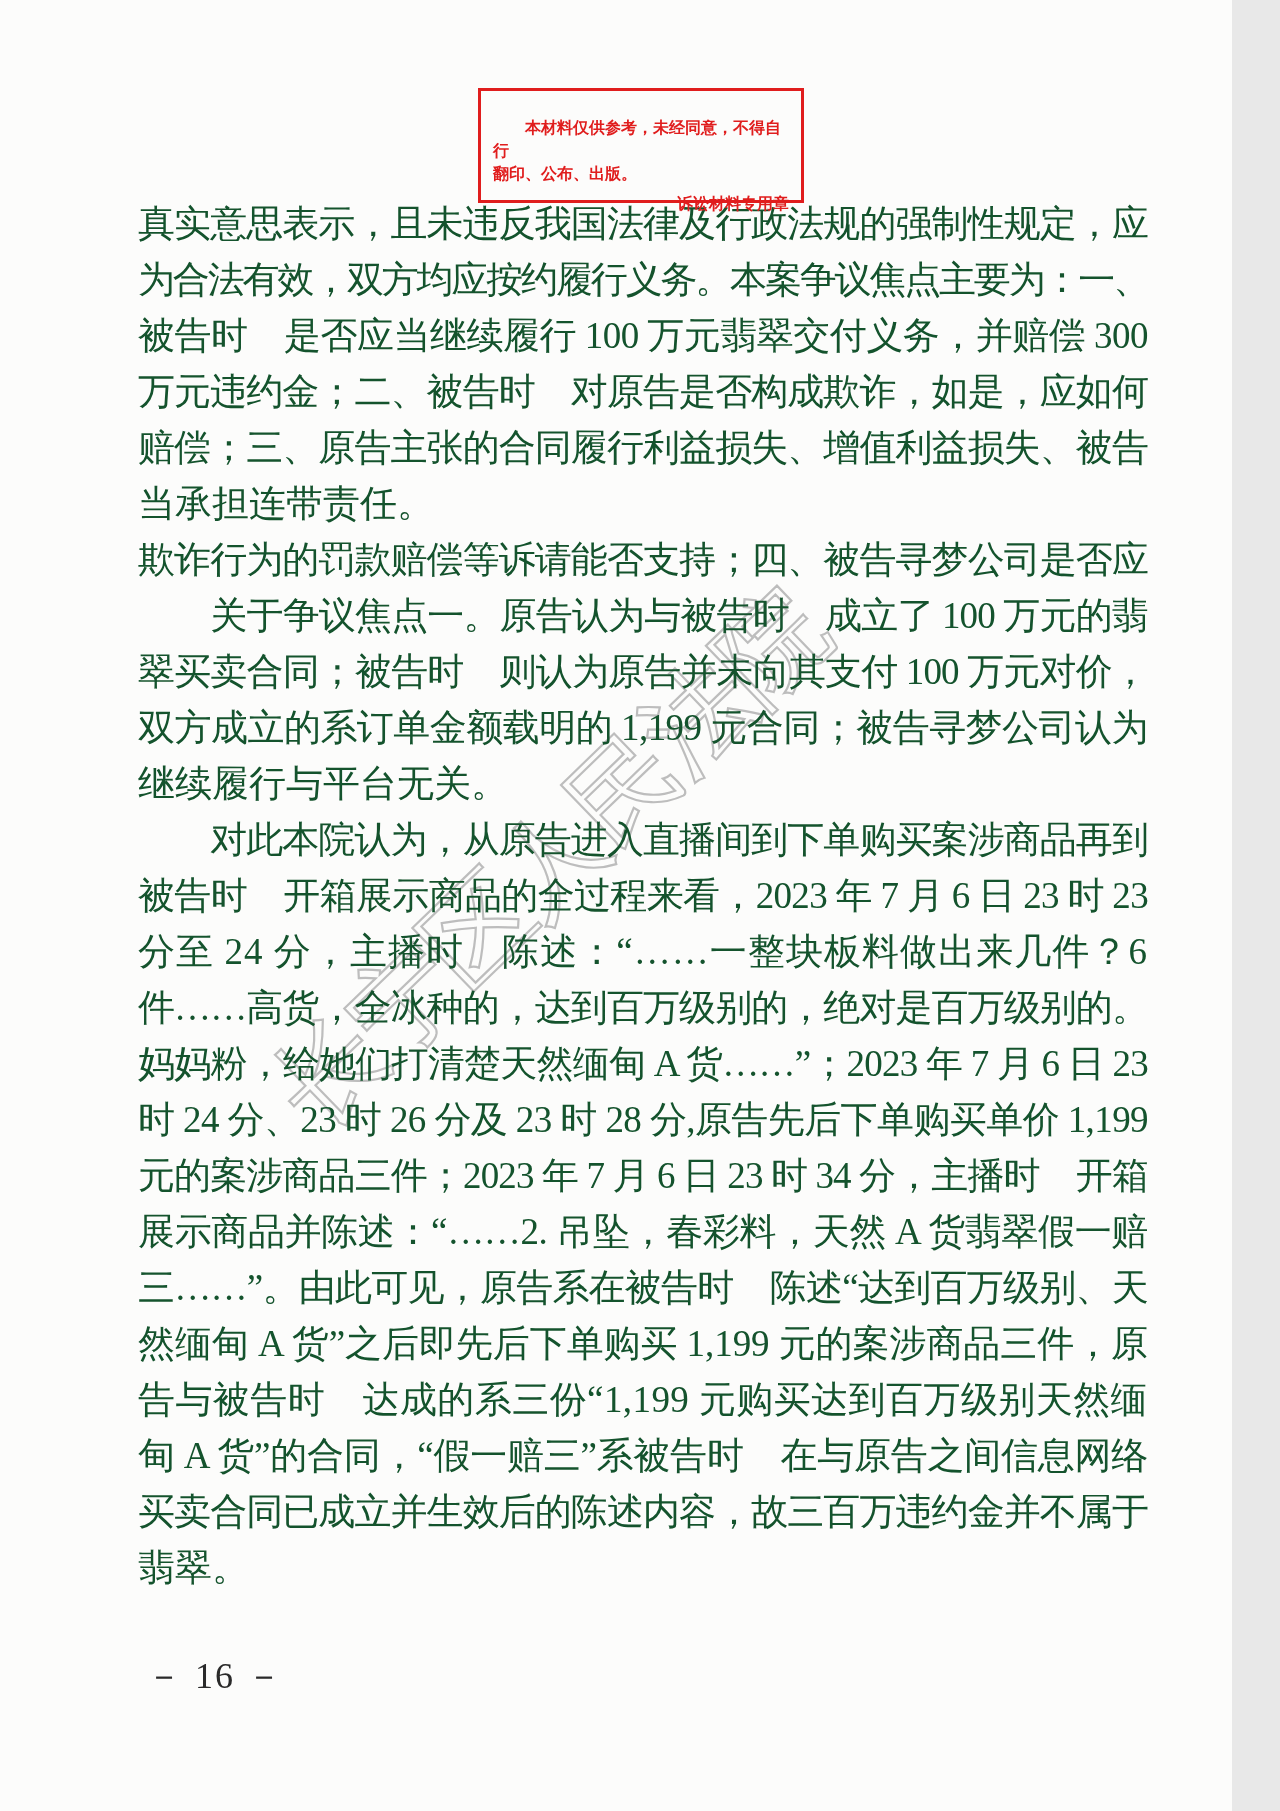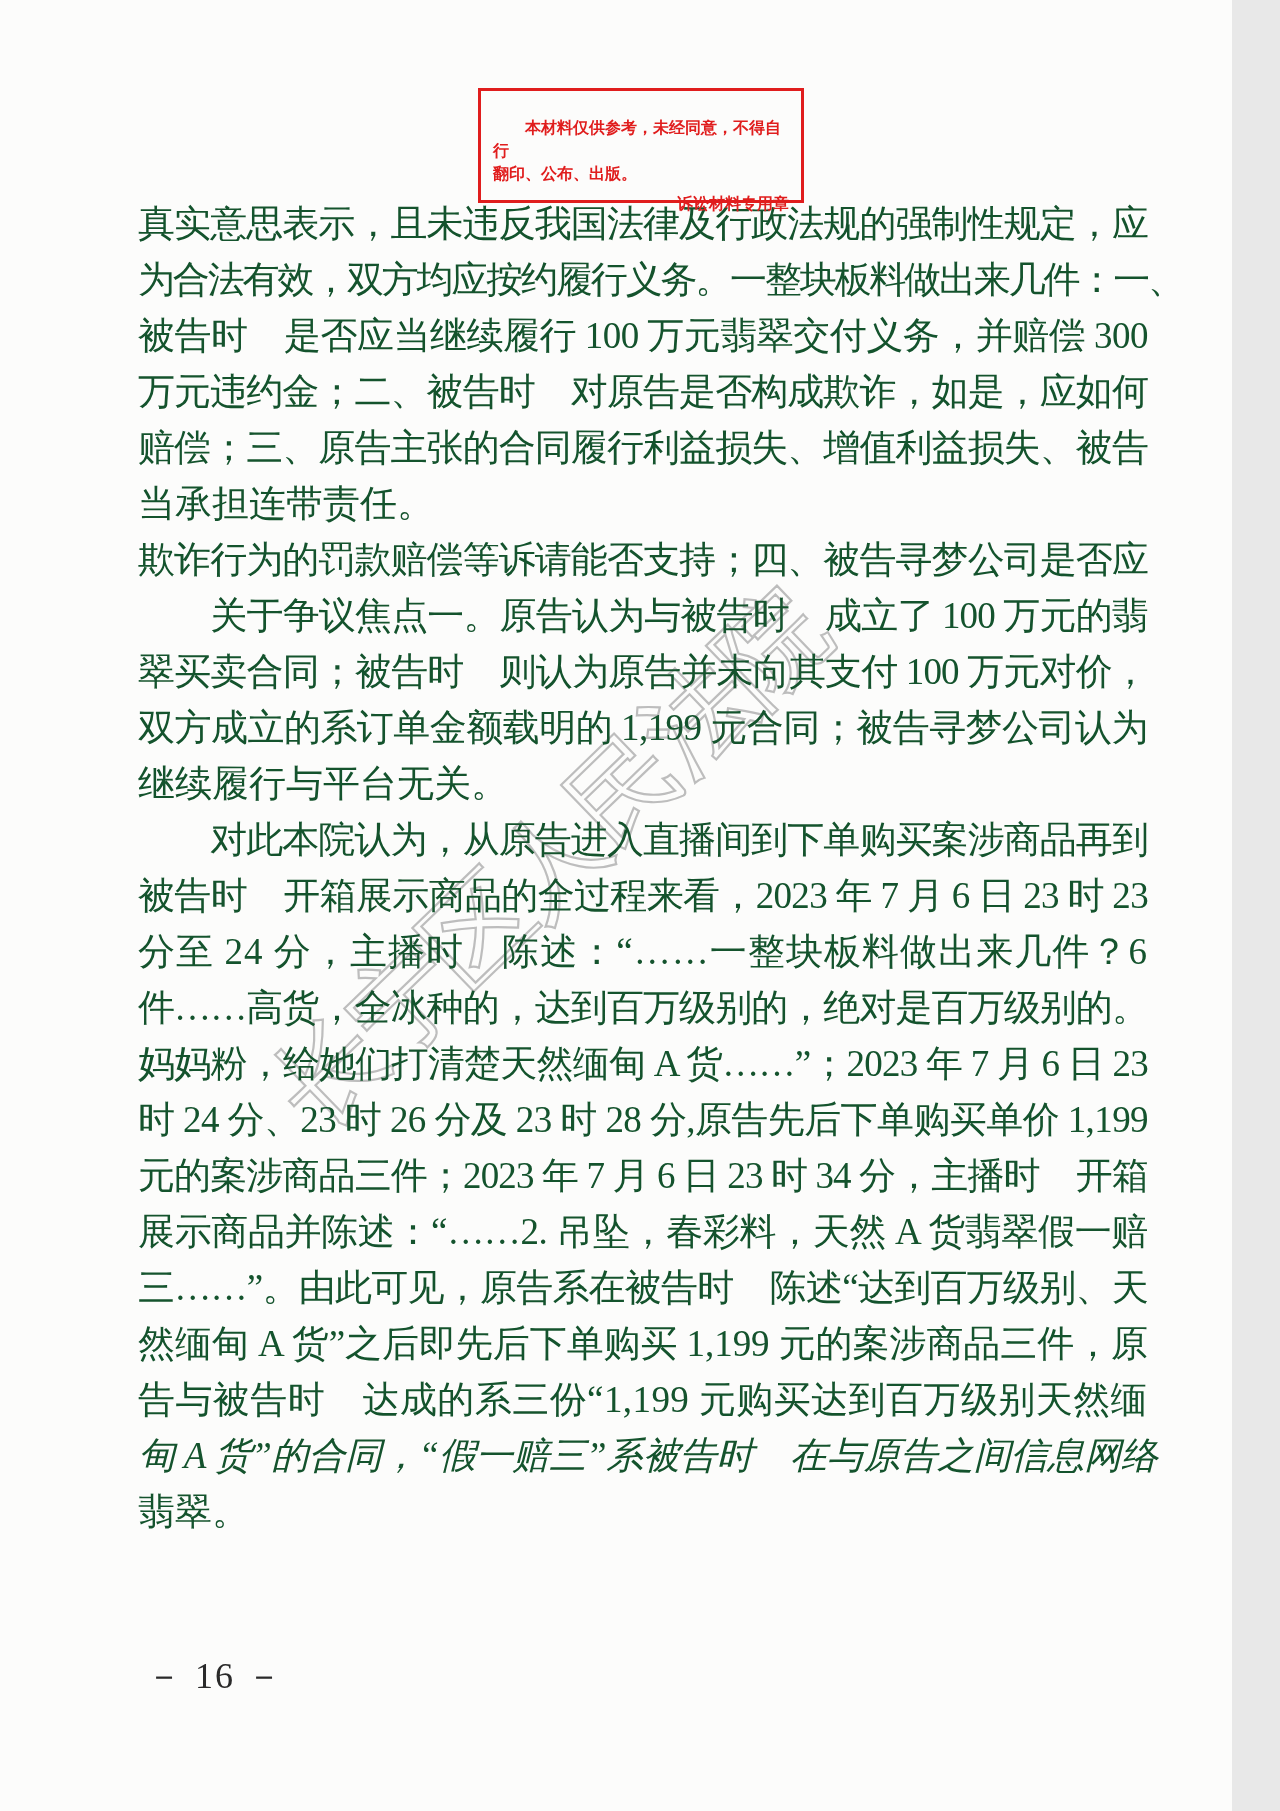--- a/index.html
+++ b/index.html
@@ -63,40 +63,41 @@
     <div>翻印、公布、出版。</div>
     <div class="stamp-seal">诉讼材料专用章</div>
   </div>
 
   <div class="watermark">
     <span>长宁区人民法院</span>
   </div>
 
   <div class="doc">
     <div class="line just" style="letter-spacing: -0.928571px;"><span>真实意思表示，且未违反我国法律及行政法规的强制性规定，应</span></div>
-    <div class="line just" style="letter-spacing: -2.17241px;"><span>为合法有效，双方均应按约履行义务。一整块板料做出来几件：一、</span></div>
+    <div class="line just" style="letter-spacing: -2.17241px;"><span>为合法有效，双方均应按约履行义务。本案争议焦点主要为：一、</span></div>
     <div class="line just" style="letter-spacing: -0.507576px;"><span>被告时　是否应当继续履行 100 万元翡翠交付义务，并赔偿 300</span></div>
     <div class="line just" style="letter-spacing: -0.928571px; text-align: center;"><span>万元违约金；二、被告时　对原告是否构成欺诈，如是，应如何</span></div>
     <div class="line just" style="letter-spacing: -0.928571px;"><span>赔偿；三、原告主张的合同履行利益损失、增值利益损失、被告</span></div>
     <div class="line end"><span>当承担连带责任。</span></div>
     <div class="line just" style="letter-spacing: -0.928571px;"><span>欺诈行为的罚款赔偿等诉请能否支持；四、被告寻梦公司是否应</span></div>
     <div class="line just" style="letter-spacing: -0.83871px;"><span>　　关于争议焦点一。原告认为与被告时　成立了 100 万元的翡</span></div>
     <div class="line just" style="letter-spacing: -0.83871px;"><span>翠买卖合同；被告时　则认为原告并未向其支付 100 万元对价，</span></div>
     <div class="line just" style="letter-spacing: -0.523438px;"><span>双方成立的系订单金额载明的 1,199 元合同；被告寻梦公司认为</span></div>
     <div class="line end"><span>继续履行与平台无关。</span></div>
     <div class="line just" style="letter-spacing: -0.928571px;"><span>　　对此本院认为，从原告进入直播间到下单购买案涉商品再到</span></div>
     <div class="line just" style="letter-spacing: -0.666667px;"><span>被告时　开箱展示商品的全过程来看，2023 年 7 月 6 日 23 时 23</span></div>
     <div class="line just" style="letter-spacing: 1.05208px;"><span>分至 24 分，主播时　陈述：“……一整块板料做出来几件？6</span></div>
     <div class="line just" style="letter-spacing: -0.928571px;"><span>件……高货，全冰种的，达到百万级别的，绝对是百万级别的。</span></div>
     <div class="line just" style="letter-spacing: -0.772035px;"><span>妈妈粉，给她们打清楚天然缅甸 A 货……”；2023 年 7 月 6 日 23</span></div>
     <div class="line just" style="letter-spacing: -0.590909px;"><span>时 24 分、23 时 26 分及 23 时 28 分,原告先后下单购买单价 1,199</span></div>
     <div class="line just" style="letter-spacing: -0.88125px;"><span>元的案涉商品三件；2023 年 7 月 6 日 23 时 34 分，主播时　开箱</span></div>
     <div class="line just" style="letter-spacing: -0.362793px;"><span>展示商品并陈述：“……2. 吊坠，春彩料，天然 A 货翡翠假一赔</span></div>
     <div class="line just" style="letter-spacing: -0.753772px;"><span>三……”。由此可见，原告系在被告时　陈述“达到百万级别、天</span></div>
     <div class="line just" style="letter-spacing: -0.0693934px;"><span>然缅甸 A 货”之后即先后下单购买 1,199 元的案涉商品三件，原</span></div>
     <div class="line just" style="letter-spacing: 0.421371px;"><span>告与被告时　达成的系三份“1,199 元购买达到百万级别天然缅</span></div>
-    <div class="line just" style="letter-spacing: -0.240423px; font-style: italic;"><span>甸 A 货”的合同，“假一赔三”系被告时　在与原告之间信息网络</span></div>
+    <div class="line just" style="letter-spacing: -0.240423px;"><span>甸 A 货”的合同，“假一赔三”系被告时　在与原告之间信息网络</span></div>
+    <div class="line just" style="letter-spacing: -0.928571px;"><span>买卖合同已成立并生效后的陈述内容，故三百万违约金并不属于</span></div>
     <div class="line end"><span>翡翠。</span></div>
   </div>
 
   <div class="pageno">－ 16 －</div>
 
 </div>
 
 </body></html>

